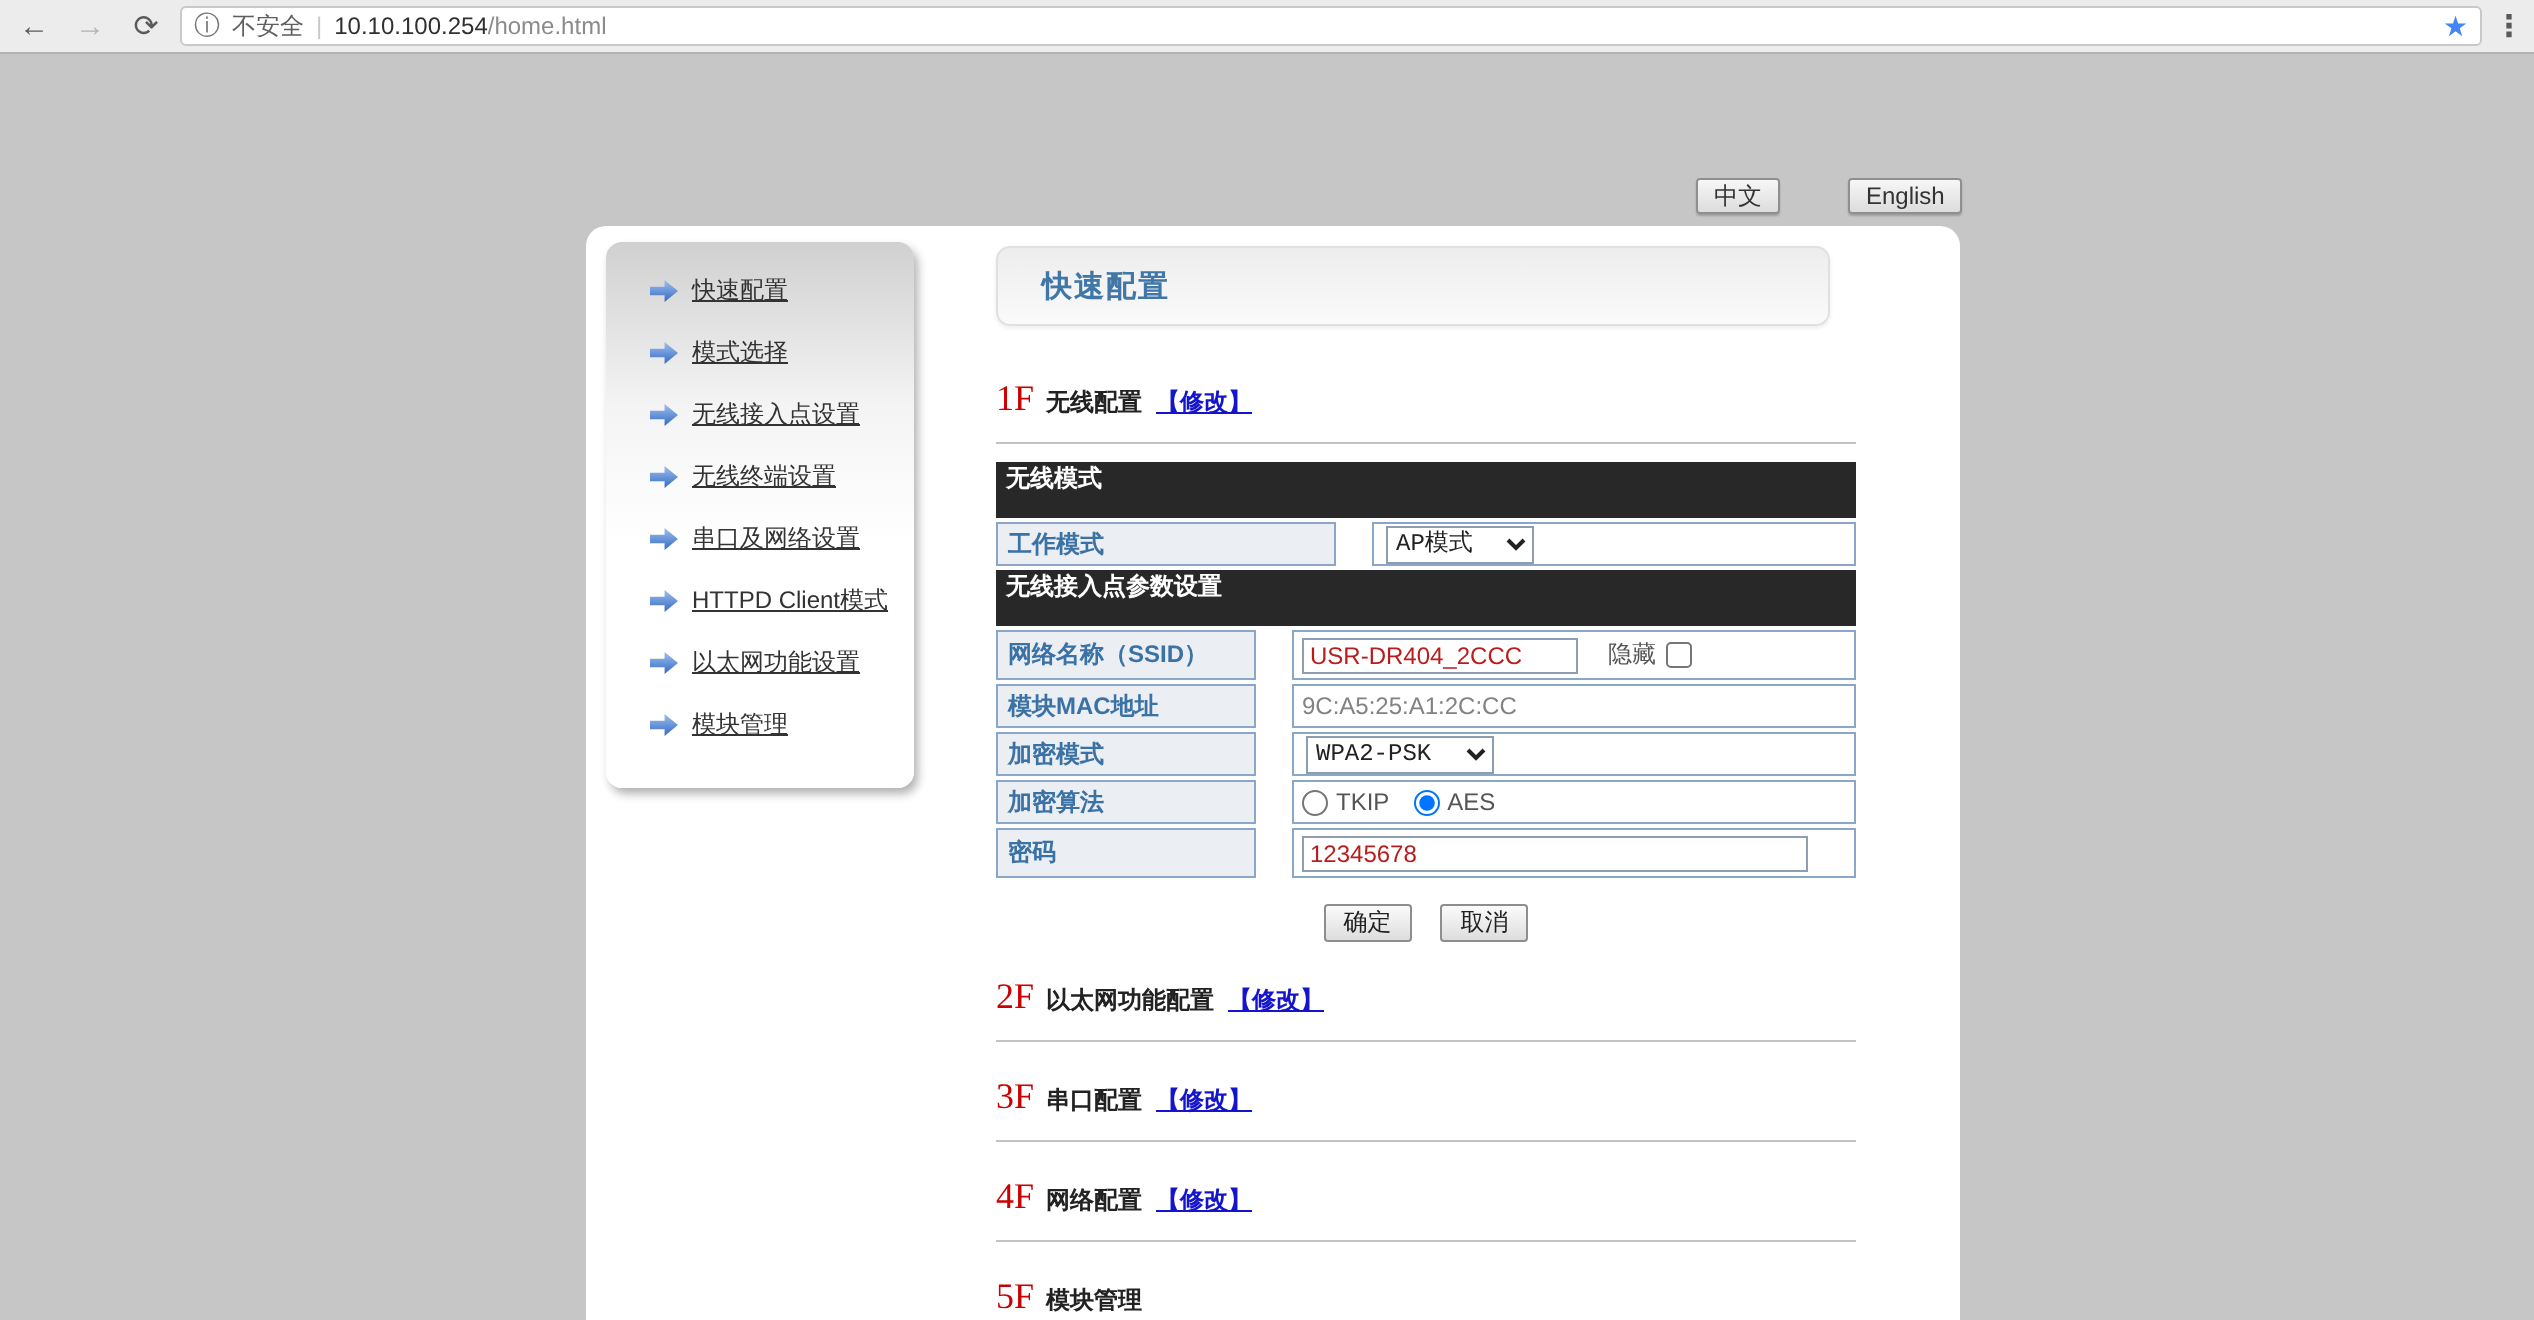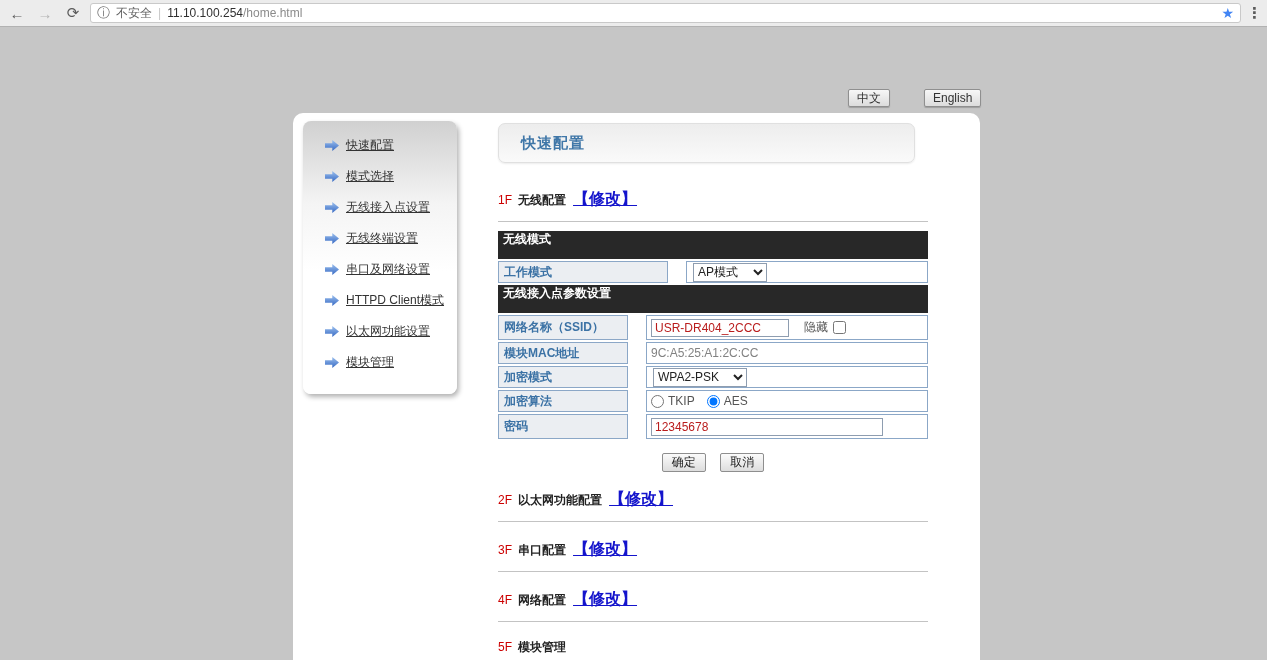--- a/index.html
+++ b/index.html
@@ -47,44 +47,44 @@
   .side-link { font-size:12px; color:#333; text-decoration:underline; white-space:nowrap; }
 
   
   .main { position:absolute; left:205px; top:10px; width:430px; }
   .titlebox { width:417px; height:40px; border:1px solid #e0e0e0; border-radius:7px;
     background:linear-gradient(#ededed,#fafafa); display:flex; align-items:center;
     box-shadow:0 1px 2px rgba(0,0,0,.08); }
   .titlebox span { color:#4077a8; font-size:15px; font-weight:bold; padding-left:22px; letter-spacing:1px; }
 
   .section { margin-top:17px; display:flex; align-items:baseline; gap:4px; }
-  .fnum { font-family:Liberation Sans, sans-serif; font-size:12px; color:#cc0000; }
+  .fnum { font-family:Liberation Serif, serif; font-size:18px; color:#cc0000; }
   .fname { font-size:12px; color:#222; font-weight:bold; margin-left:2px; }
-  .modify { font-size:16px; color:#1414cc; font-weight:bold; text-decoration:underline; cursor:pointer; margin-left:3px; }
+  .modify { font-size:12px; color:#1414cc; font-weight:bold; text-decoration:underline; cursor:pointer; margin-left:3px; }
   .rule { border:none; border-top:1px solid #c3c3c3; margin-top:11px; width:430px; }
   .sec-first { margin-top:26px; }
 
   
   .tbl { width:430px; margin-top:9px; }
   .tbl-hd { background:#282828; color:#fff; font-size:12px; font-weight:bold;
     height:28px; line-height:17px; padding-left:5px; }
   .row { display:flex; margin-top:2px; gap:18px; }
   .cell-l { background:#ebeef2; border:1px solid #8ba7c7; color:#3b72a5; font-size:12px;
     font-weight:bold; display:flex; align-items:center; padding-left:5px; }
   .cell-v { background:#fff; border:1px solid #8ba7c7; display:flex; align-items:center;
     padding-left:4px; font-size:12px; color:#333; flex:1; gap:5px; }
   .w170 { width:170px; flex:0 0 170px; }
   .w130 { width:130px; flex:0 0 130px; }
   .h22 { min-height:22px; }
   .h24 { min-height:25px; }
   .txt-inp { height:18px; border:1px solid #8e9db0; font-size:12px; padding:0 3px;
     font-family:"Liberation Sans",sans-serif; color:#b91c1c; }
   .ssid-inp { width:138px; }
-  .pwd-inp { width:232px; }
-  .sel { height:19px; font-size:12px; font-family:Liberation Sans, sans-serif;
+  .pwd-inp { width:253px; }
+  .sel { height:19px; font-size:12px; font-family:Liberation Mono, monospace;
     border:1px solid #8e9db0; background:#fff; color:#222; }
   .sel-mode { width:74px; margin-left:2px; }
   .sel-enc { width:94px; margin-left:2px; }
   .gray-val { color:#828282; font-weight:normal; }
   .hide-lbl { color:#555; margin-left:10px; }
   .radio-grp { display:flex; align-items:center; gap:4px; color:#555; }
   .radio-grp label { margin-right:8px; }
 
   .btnrow { margin-top:13px; text-align:center; }
   .btn { height:19px; min-width:34px; font-size:12px; color:#222;
@@ -97,21 +97,21 @@
 <body>
 
 <div class="chrome">
   <span class="nav-ico">←</span>
   <span class="nav-ico disabled">→</span>
   <span class="nav-ico">⟳</span>
   <div class="urlbar">
     <span class="info-ico">ⓘ</span>
     <span class="insecure">不安全</span>
     <span class="url-sep">|</span>
-    <span><span class="url-host">11.10.100.254</span><span class="url-path">/home.html</span></span>
+    <span><span class="url-host">10.10.100.254</span><span class="url-path">/home.html</span></span>
     <span class="url-spacer"></span>
     <span class="star-ico">★</span>
   </div>
   <span class="menu-dots">⋮</span>
 </div>
 
 <button class="lang-btn lang-zh">中文</button>
 <button class="lang-btn lang-en">English</button>
 
 <div class="panel">

